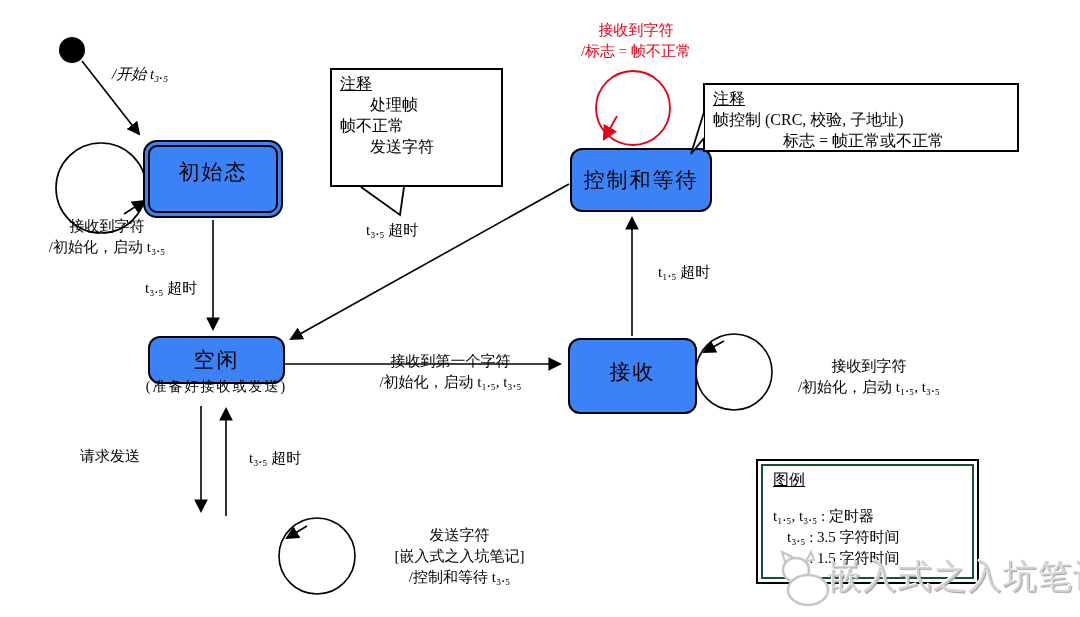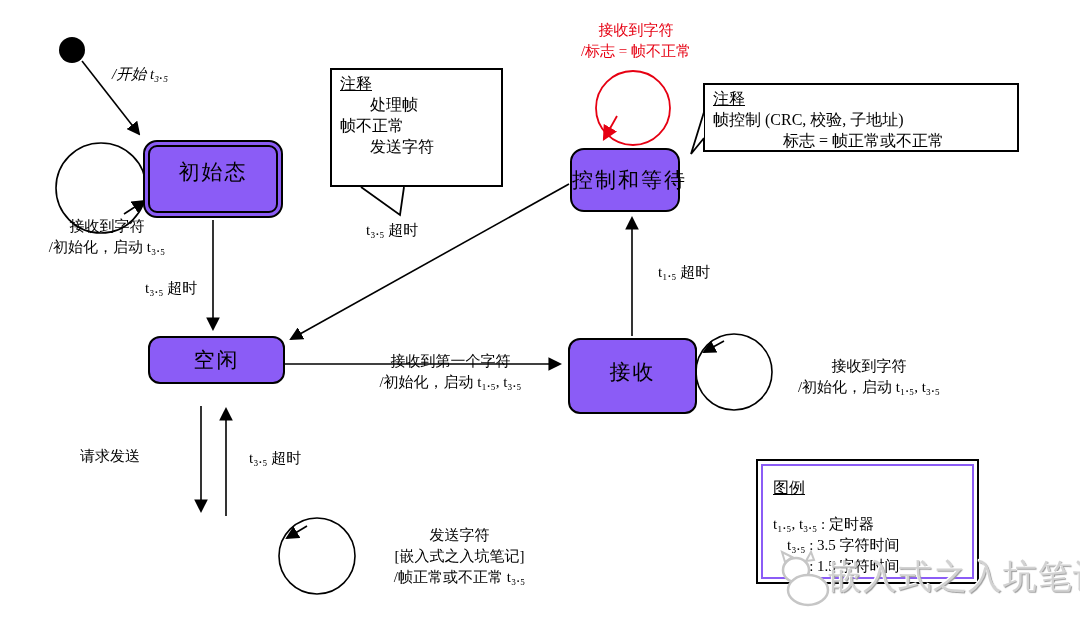--- a/index.html
+++ b/index.html
@@ -2,37 +2,37 @@
 <html><head>
 <meta charset="utf-8">
 <style>
   html,body{margin:0;padding:0;background:#ffffff;}
   #stage{
     position:relative;width:1080px;height:617px;background:#ffffff;overflow:hidden;
     font-family:"Liberation Serif","DejaVu Serif",serif;color:#000;
   }
   svg.layer{position:absolute;left:0;top:0;width:1080px;height:617px;}
   #svg-under{z-index:1;}
-  .box{position:absolute;background:#8b5cf6;border:2px solid #000;border-radius:12px;z-index:2;box-sizing:border-box;}
+  .box{position:absolute;background:#3b82f6;border:2px solid #000;border-radius:12px;z-index:2;box-sizing:border-box;}
   .box-inner{position:absolute;inset:3px;border:2px solid #000;border-radius:9px;}
   .state-label{
     position:absolute;left:0;right:0;text-align:center;
     font-size:21px;letter-spacing:2px;white-space:nowrap;
   }
   .note{position:absolute;background:#fff;border:2px solid #000;z-index:2;box-sizing:border-box;
         font-size:16px;line-height:21px;padding:3px 8px;white-space:nowrap;}
   .note-title{text-decoration:underline;}
   .indent1{padding-left:30px;}
   .indent2{padding-left:70px;}
   #svg-over{z-index:3;}
   .lbl{position:absolute;z-index:4;font-size:15px;line-height:21px;white-space:nowrap;}
   .lbl.center{text-align:center;}
   .red{color:#e60012;}
   .legend-outer{position:absolute;background:#fff;border:2px solid #000;z-index:2;box-sizing:border-box;}
-  .legend-inner{position:absolute;inset:3px;border:2px solid #8b5cf6;padding:11px 10px;
+  .legend-inner{position:absolute;inset:3px;border:2px solid #14532d;padding:3px 10px;
                 font-size:15px;line-height:21px;white-space:nowrap;box-sizing:border-box;}
   .legend-title{text-decoration:underline;font-size:16px;margin-bottom:16px;}
   #watermark{
     position:absolute;left:828px;top:554px;z-index:6;
     font-size:34px;letter-spacing:1px;white-space:nowrap;
     color:#d2d2d2;
     text-shadow:-1px -1px 0 #ffffff,1px 1px 1px #9c9c9c;
   }
   #wm-logo{position:absolute;left:770px;top:548px;z-index:5;}
   .sub{font-size:14px;}
@@ -73,23 +73,24 @@
     <line x1="226" y1="516" x2="226" y2="409" stroke="#000" stroke-width="1.6" marker-end="url(#arr)"></line>
   </svg>
 
   <div class="box" style="left:143px;top:140px;width:140px;height:78px;border-radius:14px;">
     <div class="box-inner"></div>
     <div class="state-label" style="top:16px;">初始态</div>
   </div>
 
   <div class="box" style="left:148px;top:336px;width:137px;height:48px;">
     <div class="state-label" style="top:8px;">空闲</div>
+    <div class="state-label sub" style="top:40px;left:-14px;right:-14px;">(准备好接收或发送)</div>
   </div>
 
-  <div class="box" style="left:570px;top:148px;width:110px;height:64px;border-radius:14px;">
+  <div class="box" style="left:570px;top:148px;width:142px;height:64px;">
     <div class="state-label" style="top:16px;">控制和等待</div>
   </div>
 
   <div class="box" style="left:568px;top:338px;width:129px;height:76px;">
     <div class="state-label" style="top:18px;">接收</div>
   </div>
 
 
   <div class="note" style="left:330px;top:68px;width:173px;height:119px;">
     <div class="note-title">注释</div>
@@ -146,21 +147,21 @@
     <div>/初始化，启动 t₁.₅, t₃.₅</div>
   </div>
 
   <div class="lbl" style="left:80px;top:446px;">请求发送</div>
 
   <div class="lbl" style="left:249px;top:448px;">t₃.₅ 超时</div>
 
   <div class="lbl center" style="left:352px;top:525px;width:215px;">
     <div>发送字符</div>
     <div>[嵌入式之入坑笔记]</div>
-    <div>/帧正常或不正常 t₃.₅</div>
+    <div>/控制和等待 t₃.₅</div>
   </div>
 
   <svg id="wm-logo" width="70" height="62" viewBox="0 0 70 62">
     <ellipse cx="26" cy="22" rx="13" ry="12" fill="#ffffff" stroke="#c6c6c6" stroke-width="2.5"></ellipse>
     <path d="M15 14 L12 4 L22 9 Z" fill="#ffffff" stroke="#c6c6c6" stroke-width="2"></path>
     <path d="M36 13 L41 4 L44 12 Z" fill="#ffffff" stroke="#c6c6c6" stroke-width="2"></path>
     <ellipse cx="38" cy="42" rx="20" ry="15" fill="#ffffff" stroke="#c6c6c6" stroke-width="2.5"></ellipse>
   </svg>
   <div id="watermark">嵌入式之入坑笔记</div>
 

